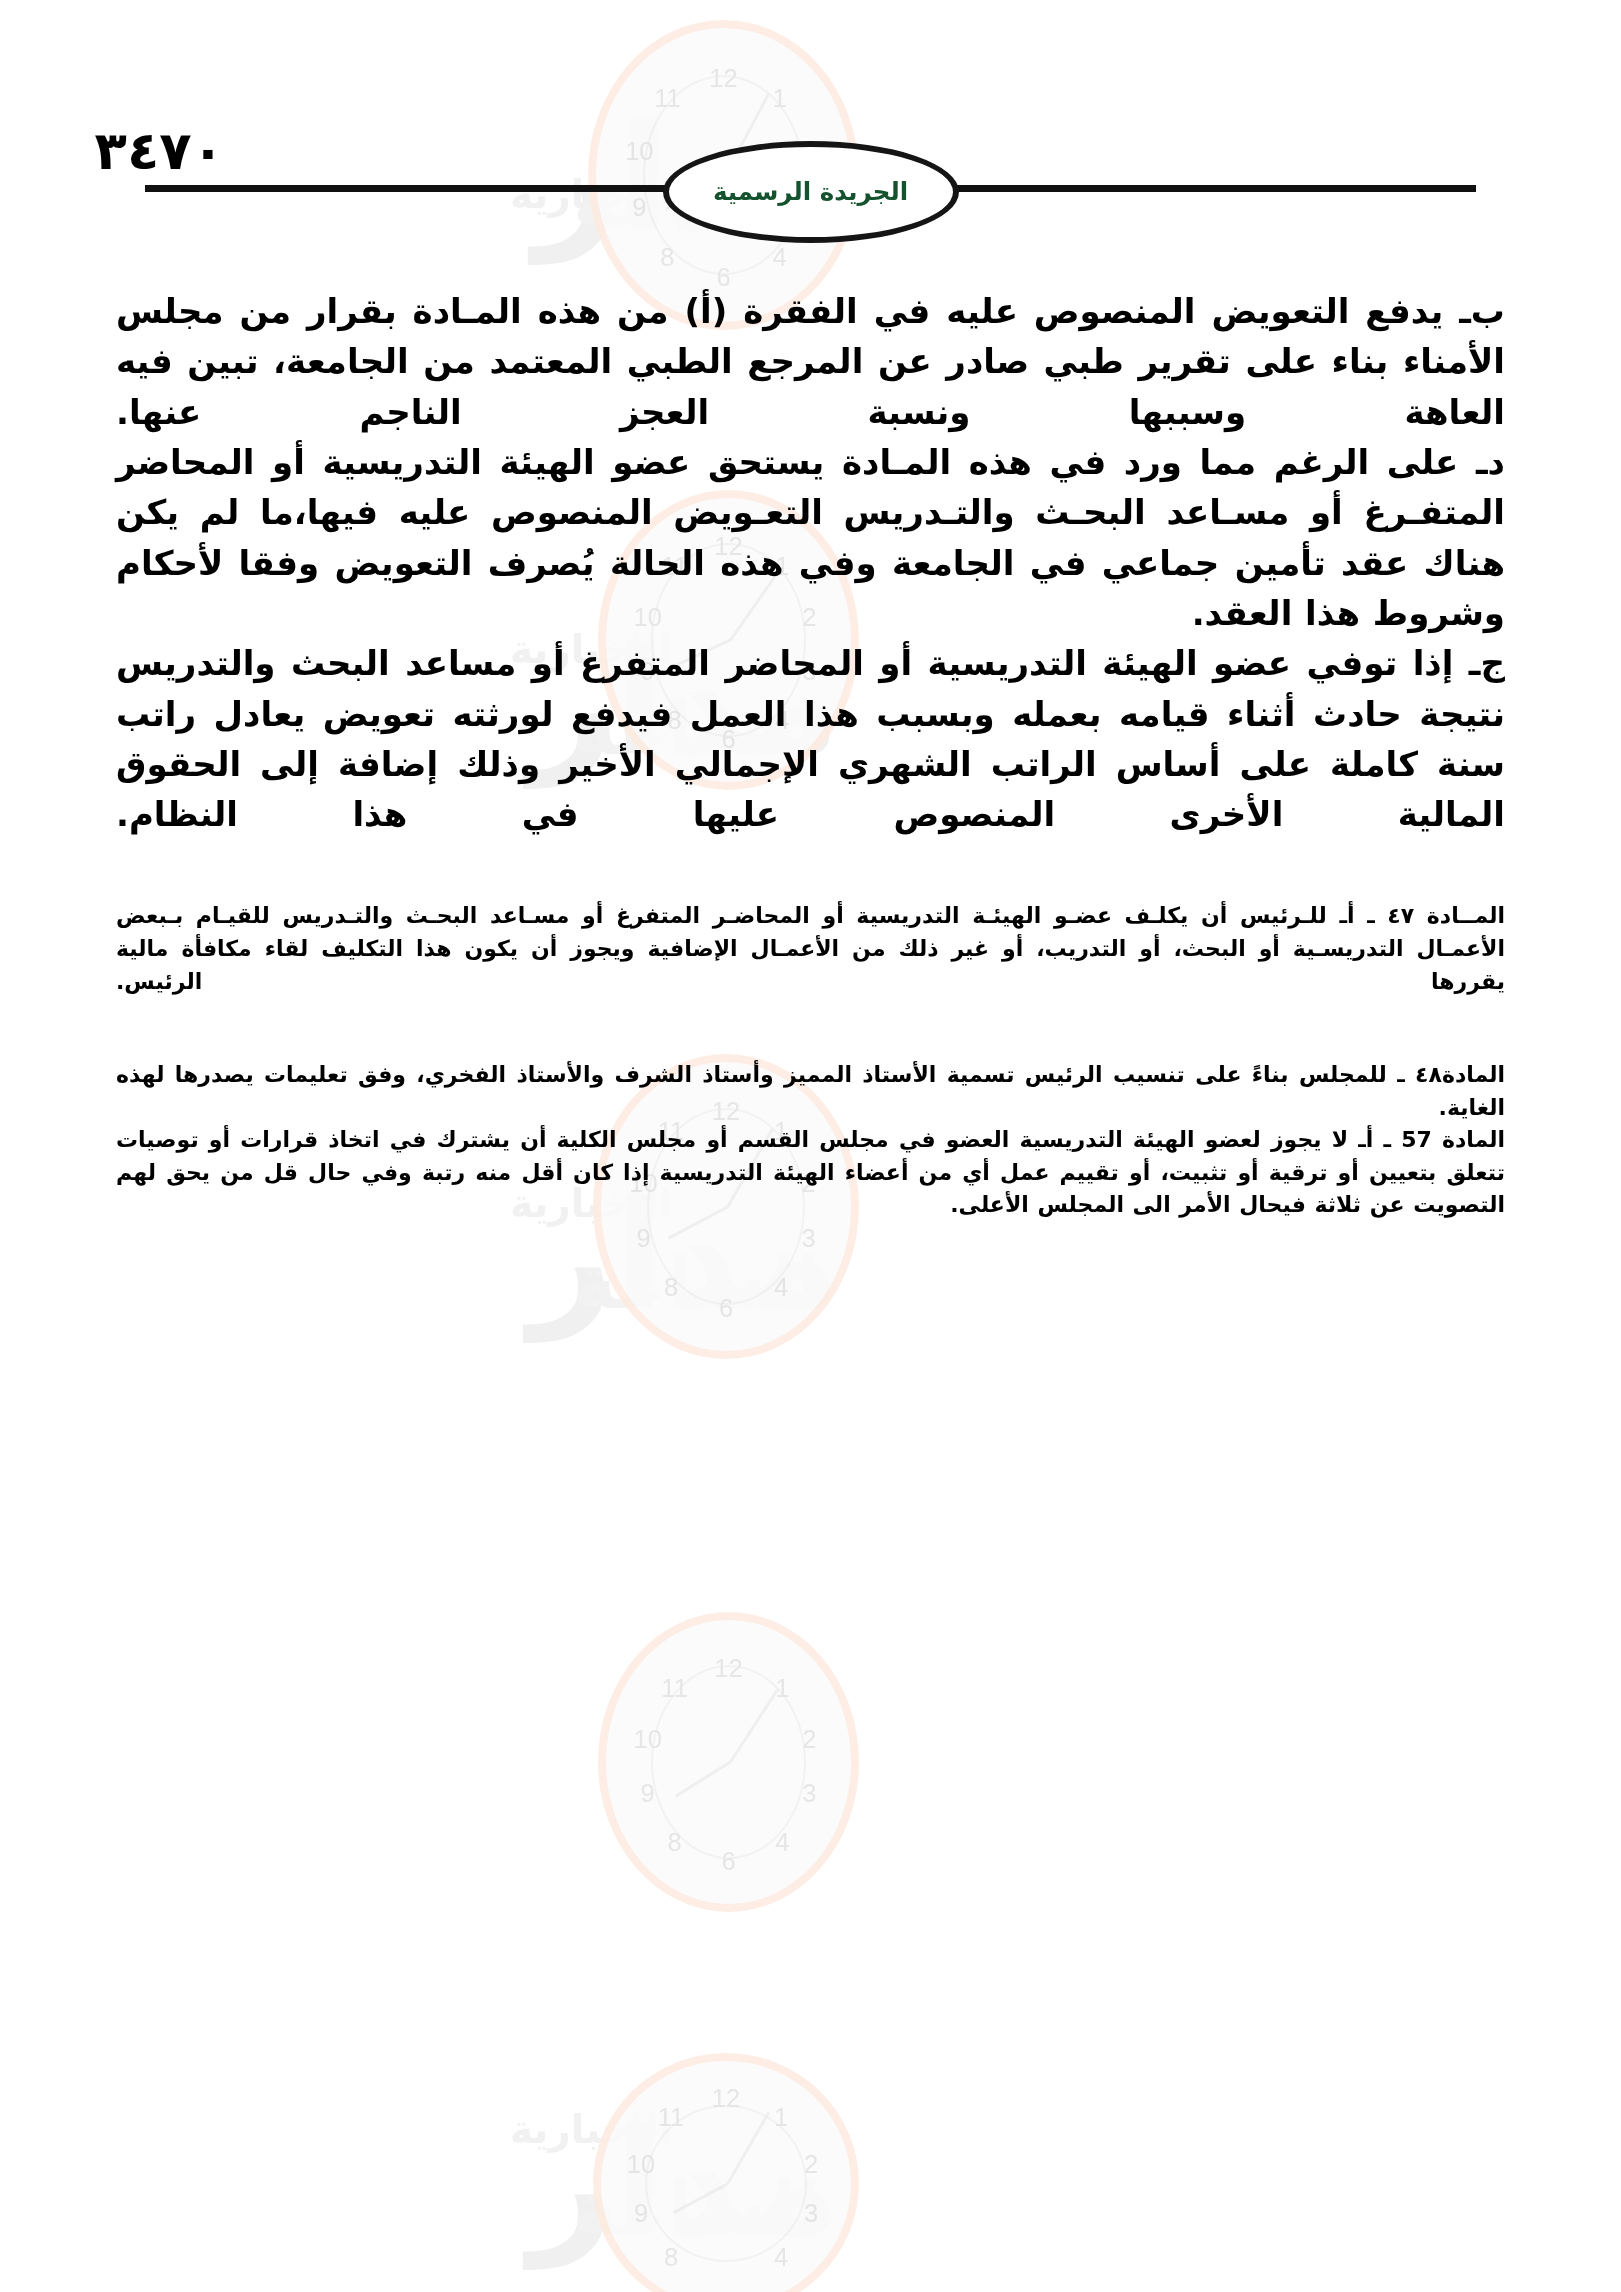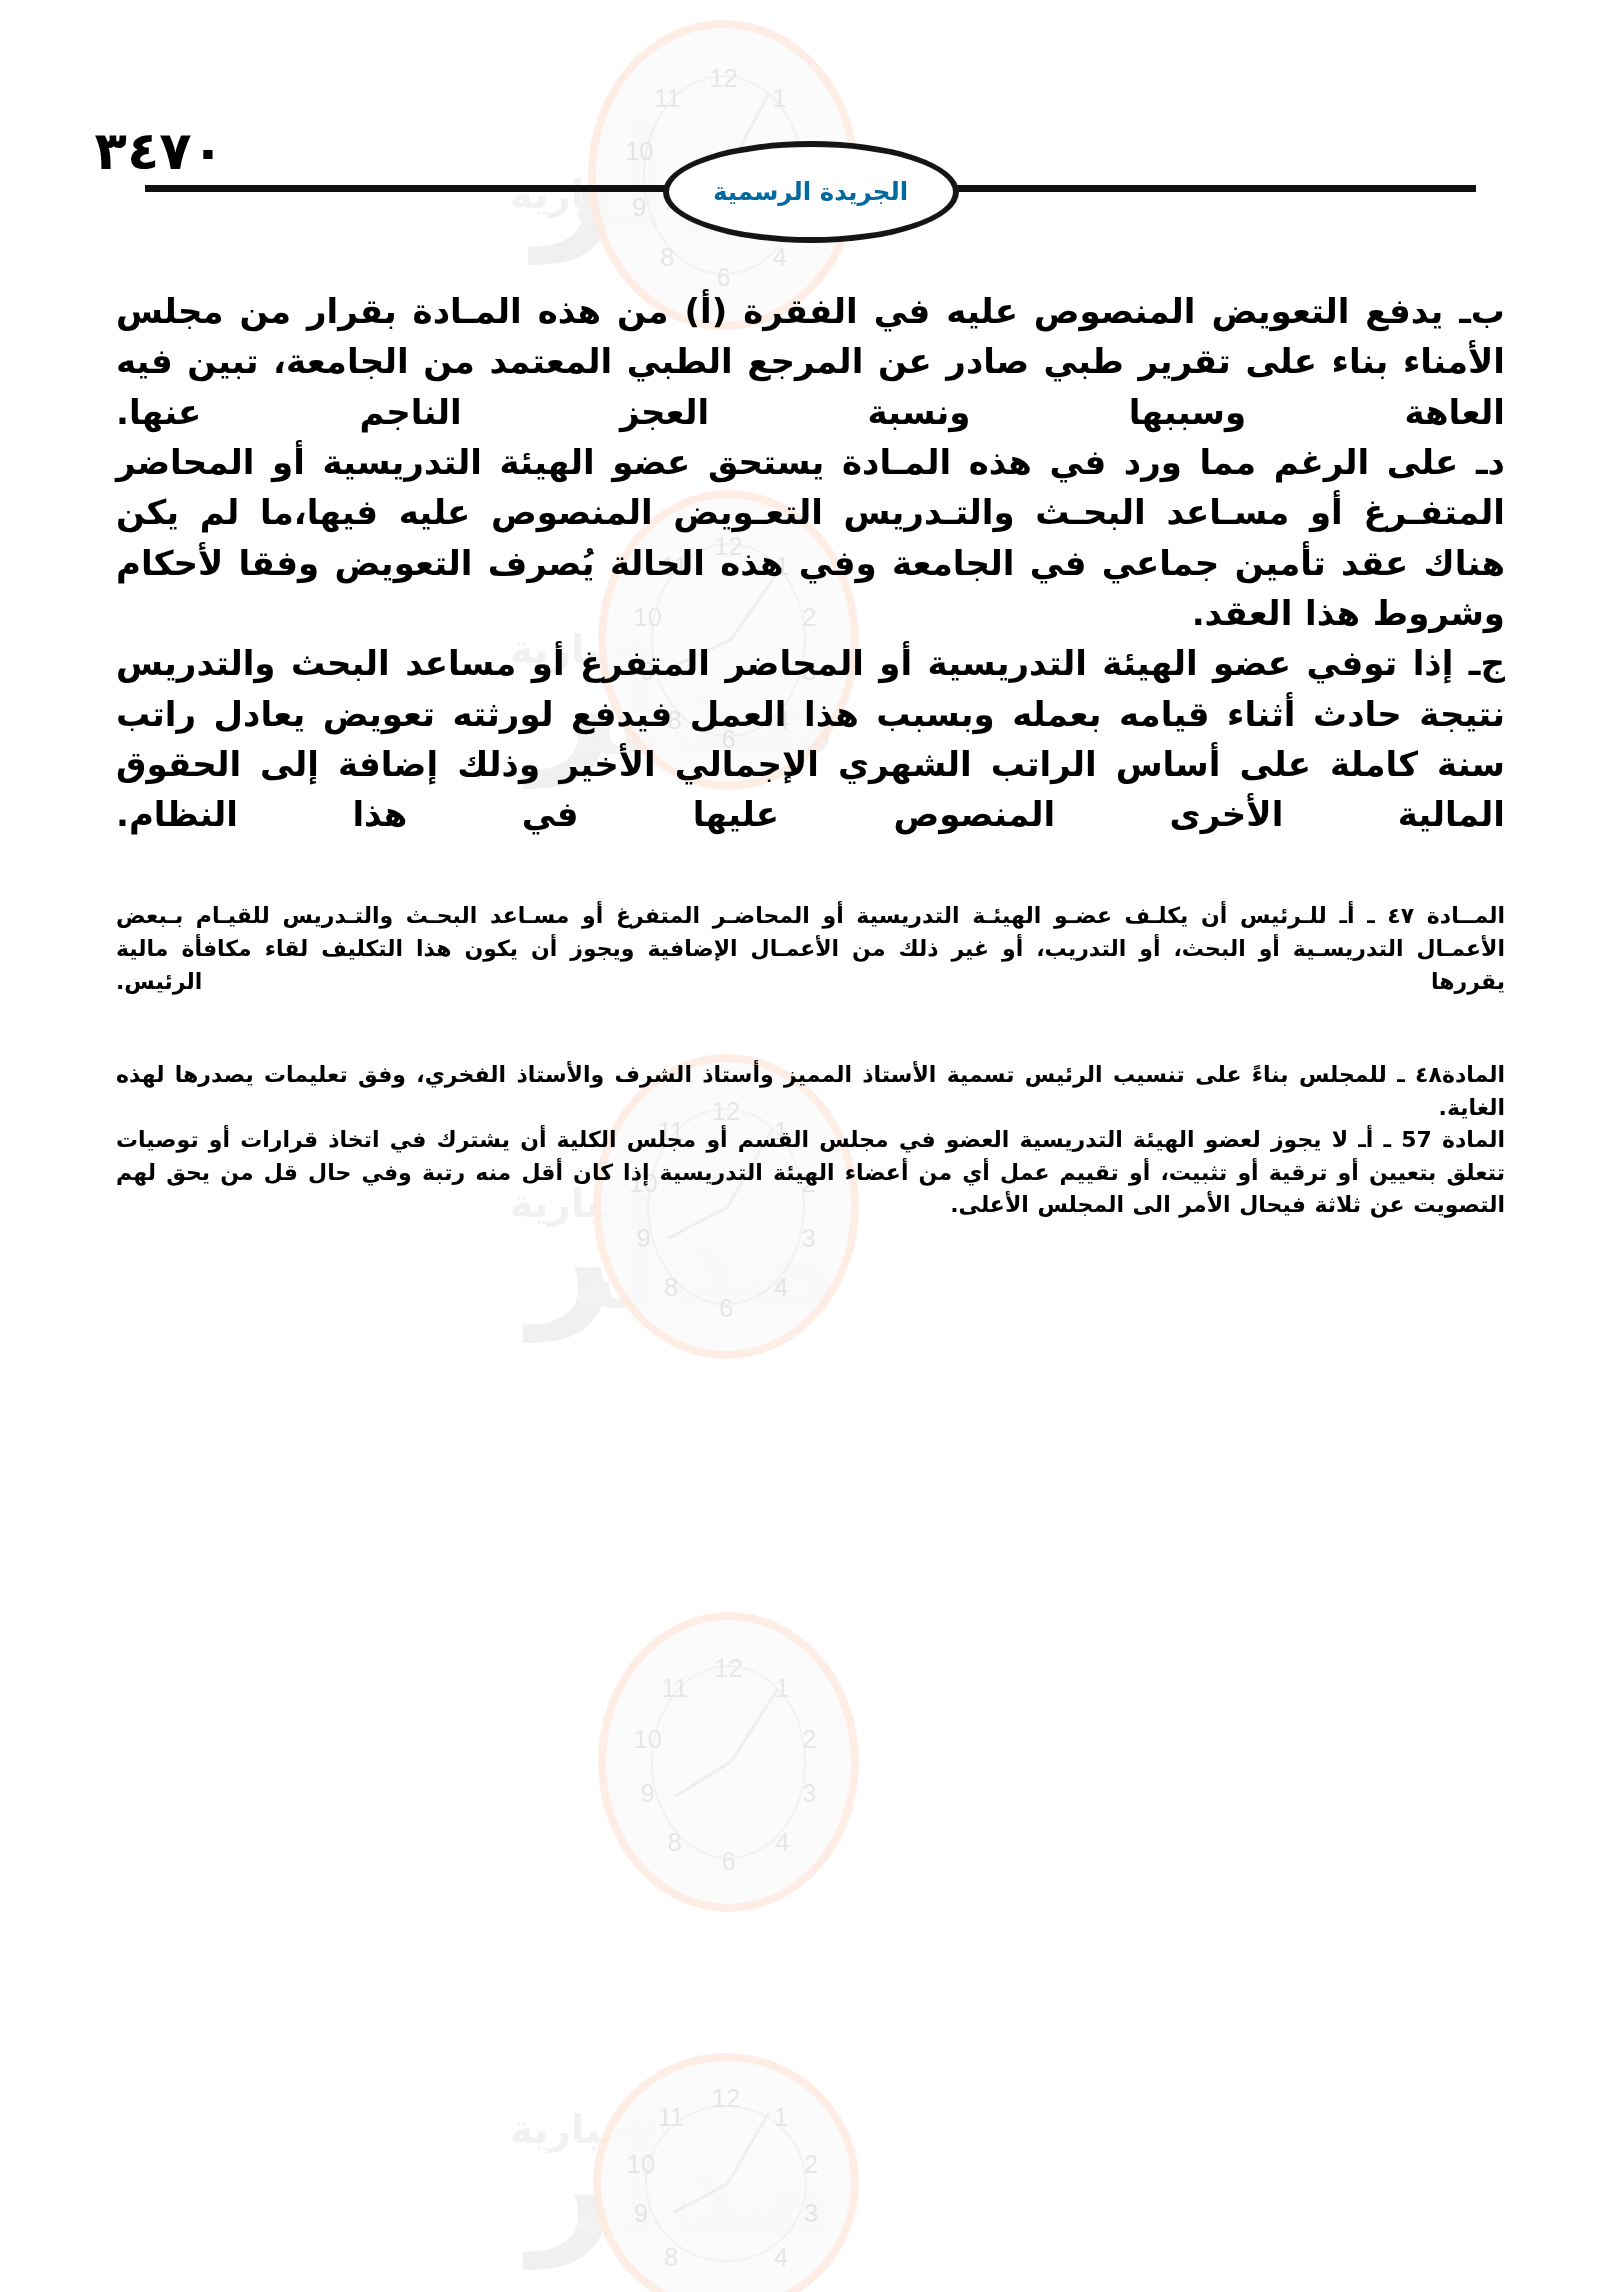--- a/index.html
+++ b/index.html
@@ -92,21 +92,21 @@
     width:284px;height:90px;
     border:6.9px solid #151515;
     border-radius:50%;
     background:#ffffff;
     display:flex;align-items:center;justify-content:center;
   }
   #gazette-title{
     font-family:"DejaVu Sans","Liberation Sans",sans-serif;
     font-size:24.5px;
     font-weight:bold;
-    color:#0369a1;
+    color:#14532d;
     letter-spacing:0px;
   }
 
   
   #body-text{
     position:absolute;
     top:250px;
     left:116px;right:116px;
   }
   .para{

